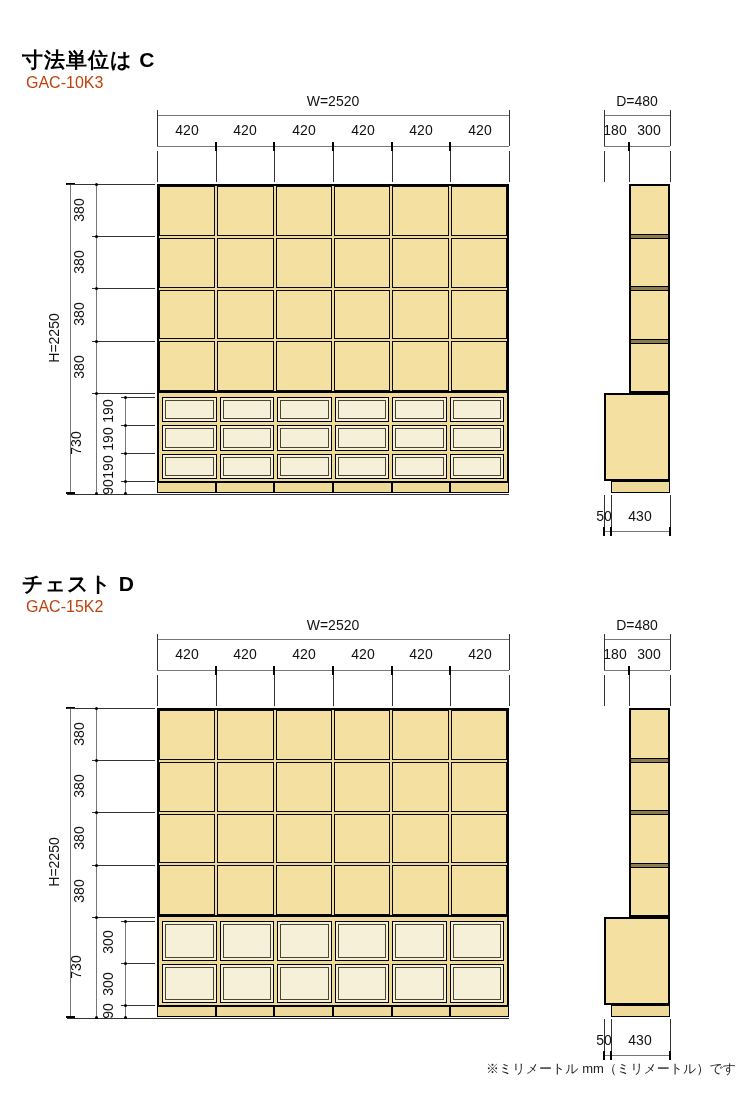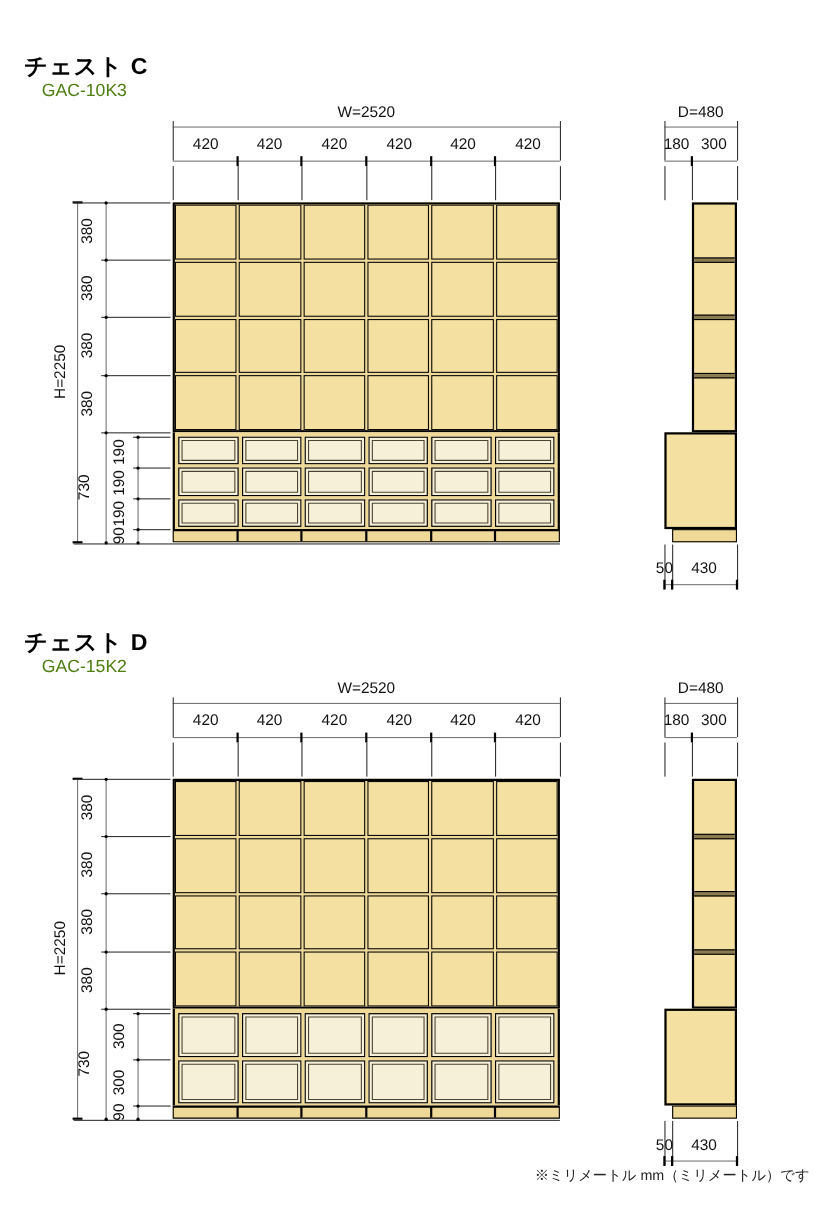--- a/index.html
+++ b/index.html
@@ -1,19 +1,19 @@
 <!DOCTYPE html>
 <html><head>
 <meta charset="utf-8">
 <style>
   html,body{margin:0;padding:0}
   body{width:750px;height:1100px;position:relative;background:#fff;font-family:"Liberation Sans",sans-serif;overflow:hidden}
   .chest{position:absolute;left:0;width:750px;height:535px}
   .title{position:absolute;left:22px;top:26px;font-size:21px;font-weight:bold;color:#000;letter-spacing:1px;white-space:nowrap}
-  .model{position:absolute;left:38px;top:54px;font-size:16px;color:#4d7c0f;white-space:nowrap}
+  .model{position:absolute;left:26px;top:54px;font-size:16px;color:#c2410c;white-space:nowrap}
   .hl{position:absolute;height:1px;background:#777}
   .vl{position:absolute;width:1px;background:#777}
   .ext{background:#333}
   .tv{position:absolute;width:2px;height:9px;background:#000}
   .th{position:absolute;height:2px;width:9px;background:#000}
   .dot{position:absolute;width:3px;height:3px;background:#000;border-radius:50%}
   .dim{position:absolute;font-size:14px;line-height:14px;color:#111;text-align:center;white-space:nowrap}
   .rot{transform:rotate(-90deg)}
   .shelf-grid{position:absolute;left:157px;top:164px;width:352px;height:209px;border:2px solid #000;background:#EFD998;display:grid;grid-template-columns:repeat(6,1fr);grid-template-rows:repeat(4,1fr);gap:2px;box-sizing:border-box}
   .cell{background:#F4E0A0;border:1.5px solid #0a0a0a}
@@ -27,21 +27,21 @@
   .scell{flex:1}
   .sdiv{height:5px;background:#8A7B50;border-top:1px solid #000;border-bottom:1px solid #000;box-sizing:border-box}
   .sbody{position:absolute;left:604px;top:373px;width:66px;height:88px;background:#F4E0A0;border:2px solid #000;box-sizing:border-box}
   .sbase{position:absolute;left:611px;top:461px;width:59px;height:12px;background:#EFD998;border:1.5px solid #000;box-sizing:border-box}
   .note{position:absolute;top:1060px;right:14px;font-size:13px;color:#222;white-space:nowrap}
 </style>
 </head>
 <body>
 
 <div class="chest" style="top:20px">
-  <div class="title">チェスト C</div>
+  <div class="title">寸法単位は C</div>
   <div class="model">GAC-10K3</div>
 
   <div class="dim" style="left:283px;top:74px;width:100px">W=2520</div>
   <div class="hl" style="left:157px;top:95px;width:352px"></div>
   <div class="vl ext" style="left:156.5px;top:90px;height:36px"></div>
   <div class="vl ext" style="left:508.5px;top:90px;height:36px"></div>
   <div class="dim" style="left:162px;top:103px;width:50px">420</div>
   <div class="dim" style="left:220px;top:103px;width:50px">420</div>
   <div class="dim" style="left:279px;top:103px;width:50px">420</div>
   <div class="dim" style="left:338px;top:103px;width:50px">420</div>

